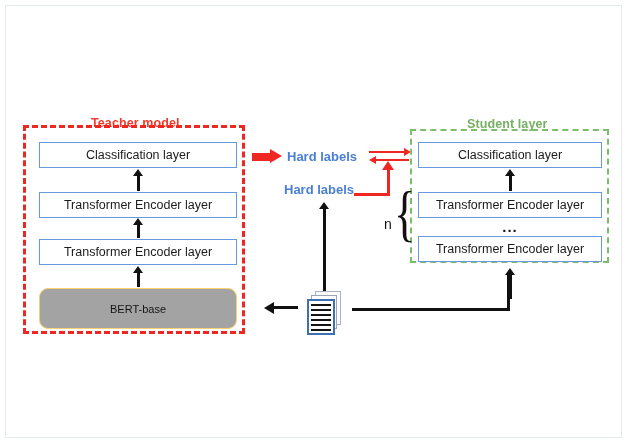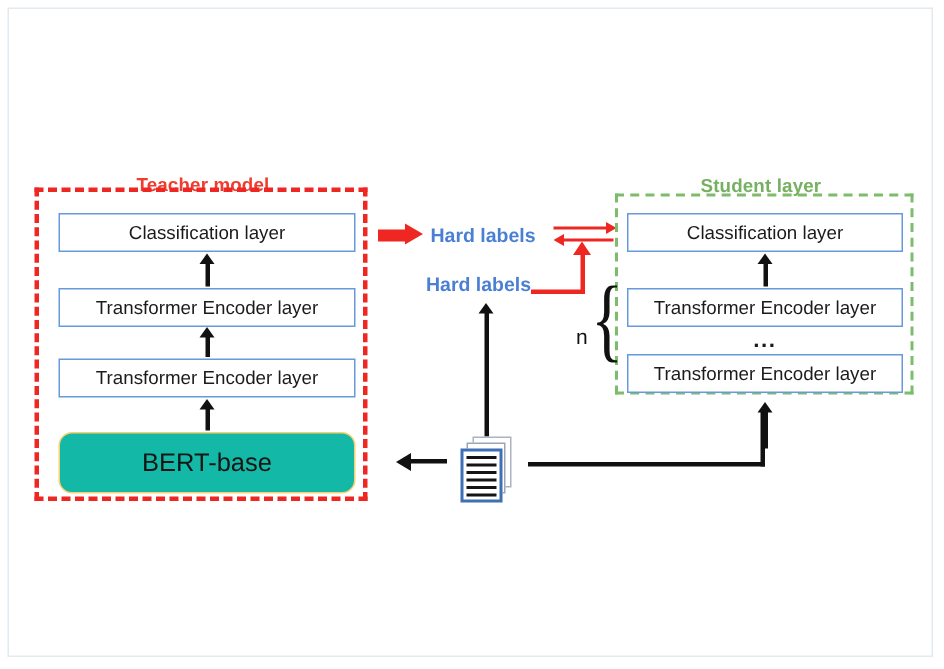--- a/index.html
+++ b/index.html
@@ -36,23 +36,23 @@
   .layer-box{
     position:absolute;box-sizing:border-box;
     border:1.4px solid #6699dd;
     background:#ffffff;
     display:flex;align-items:center;justify-content:center;
     font-size:12.5px;color:#1b1b1b;
     white-space:nowrap;
   }
   .bert-box{
     position:absolute;box-sizing:border-box;
-    background:#14b8a6;border:1px solid #f9d16e;border-radius:9px;
+    background:#a3a3a3;border:1px solid #f9d16e;border-radius:9px;
     display:flex;align-items:center;justify-content:center;
-    font-size:17px;color:#151515;text-align:right;
+    font-size:11px;color:#151515;text-align:right;
   }
 
   
   #t-cls   {left:33px; top:136px; width:198px; height:26px;}
   #t-enc1  {left:33px; top:186px; width:198px; height:26px;}
   #t-enc2  {left:33px; top:233px; width:198px; height:26px;}
   #t-bert  {left:33px; top:282px; width:198px; height:41px;}
 
   
   #s-cls   {left:412px;top:136px;width:184px;height:26px;}

